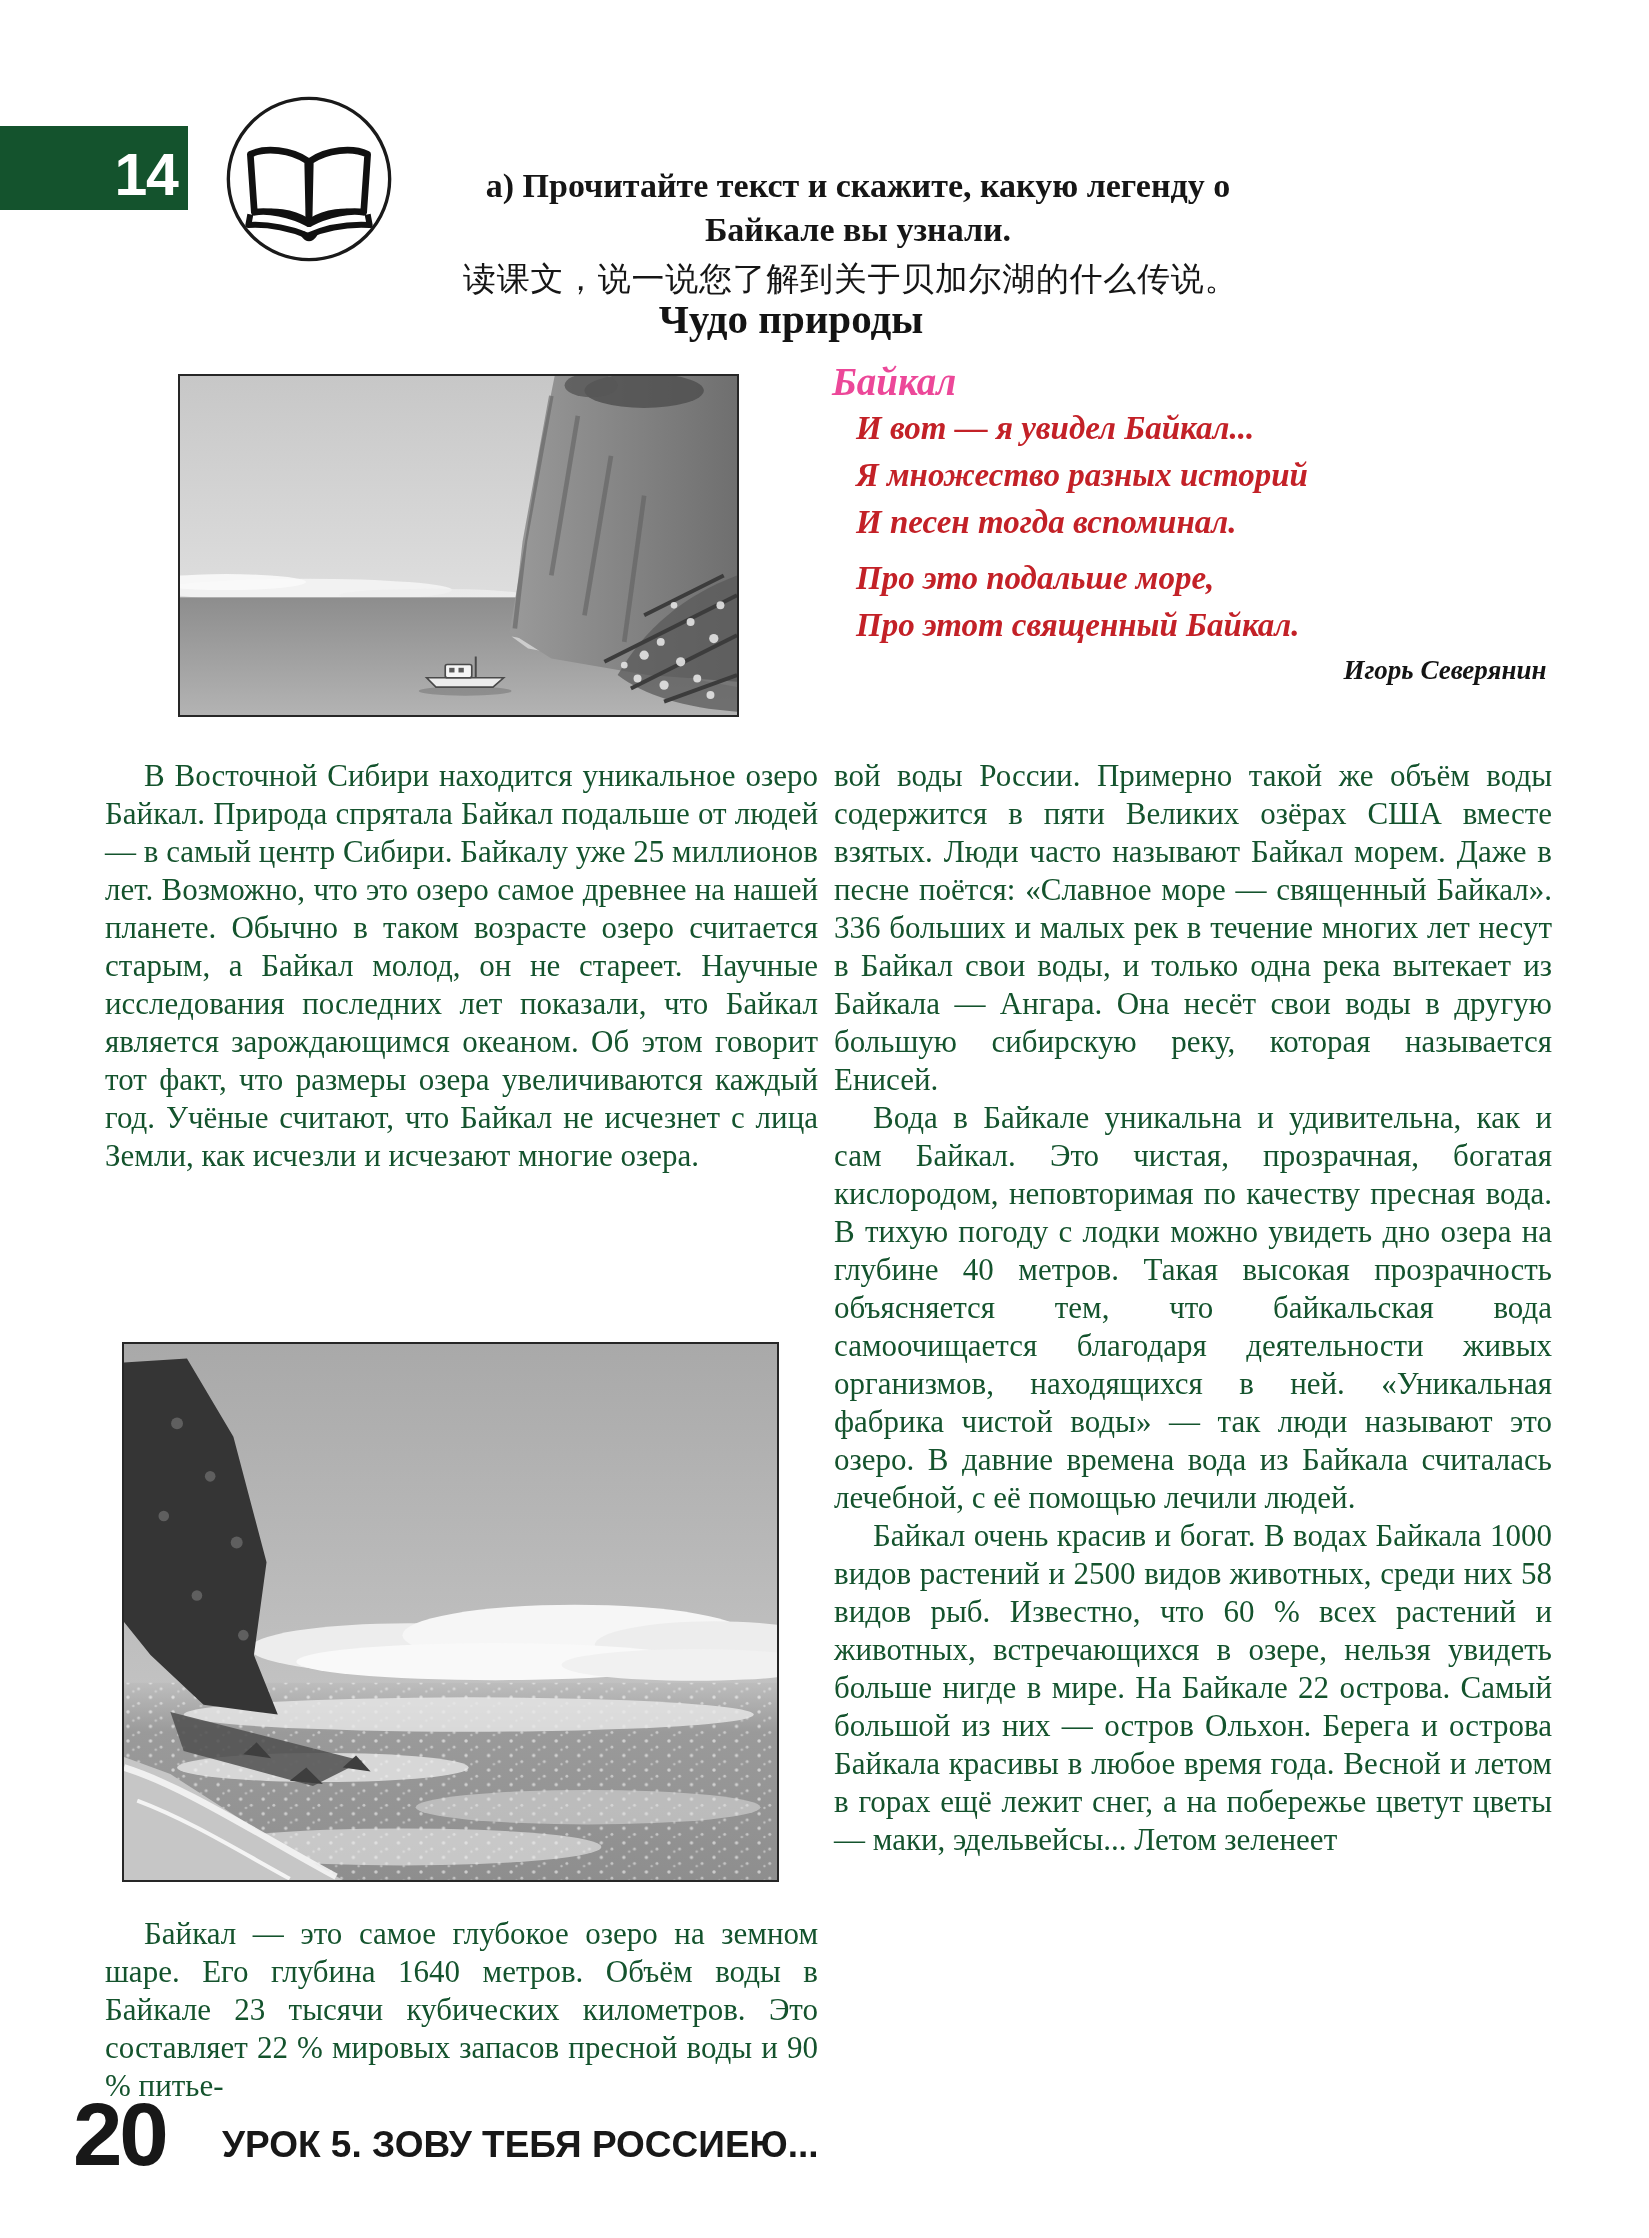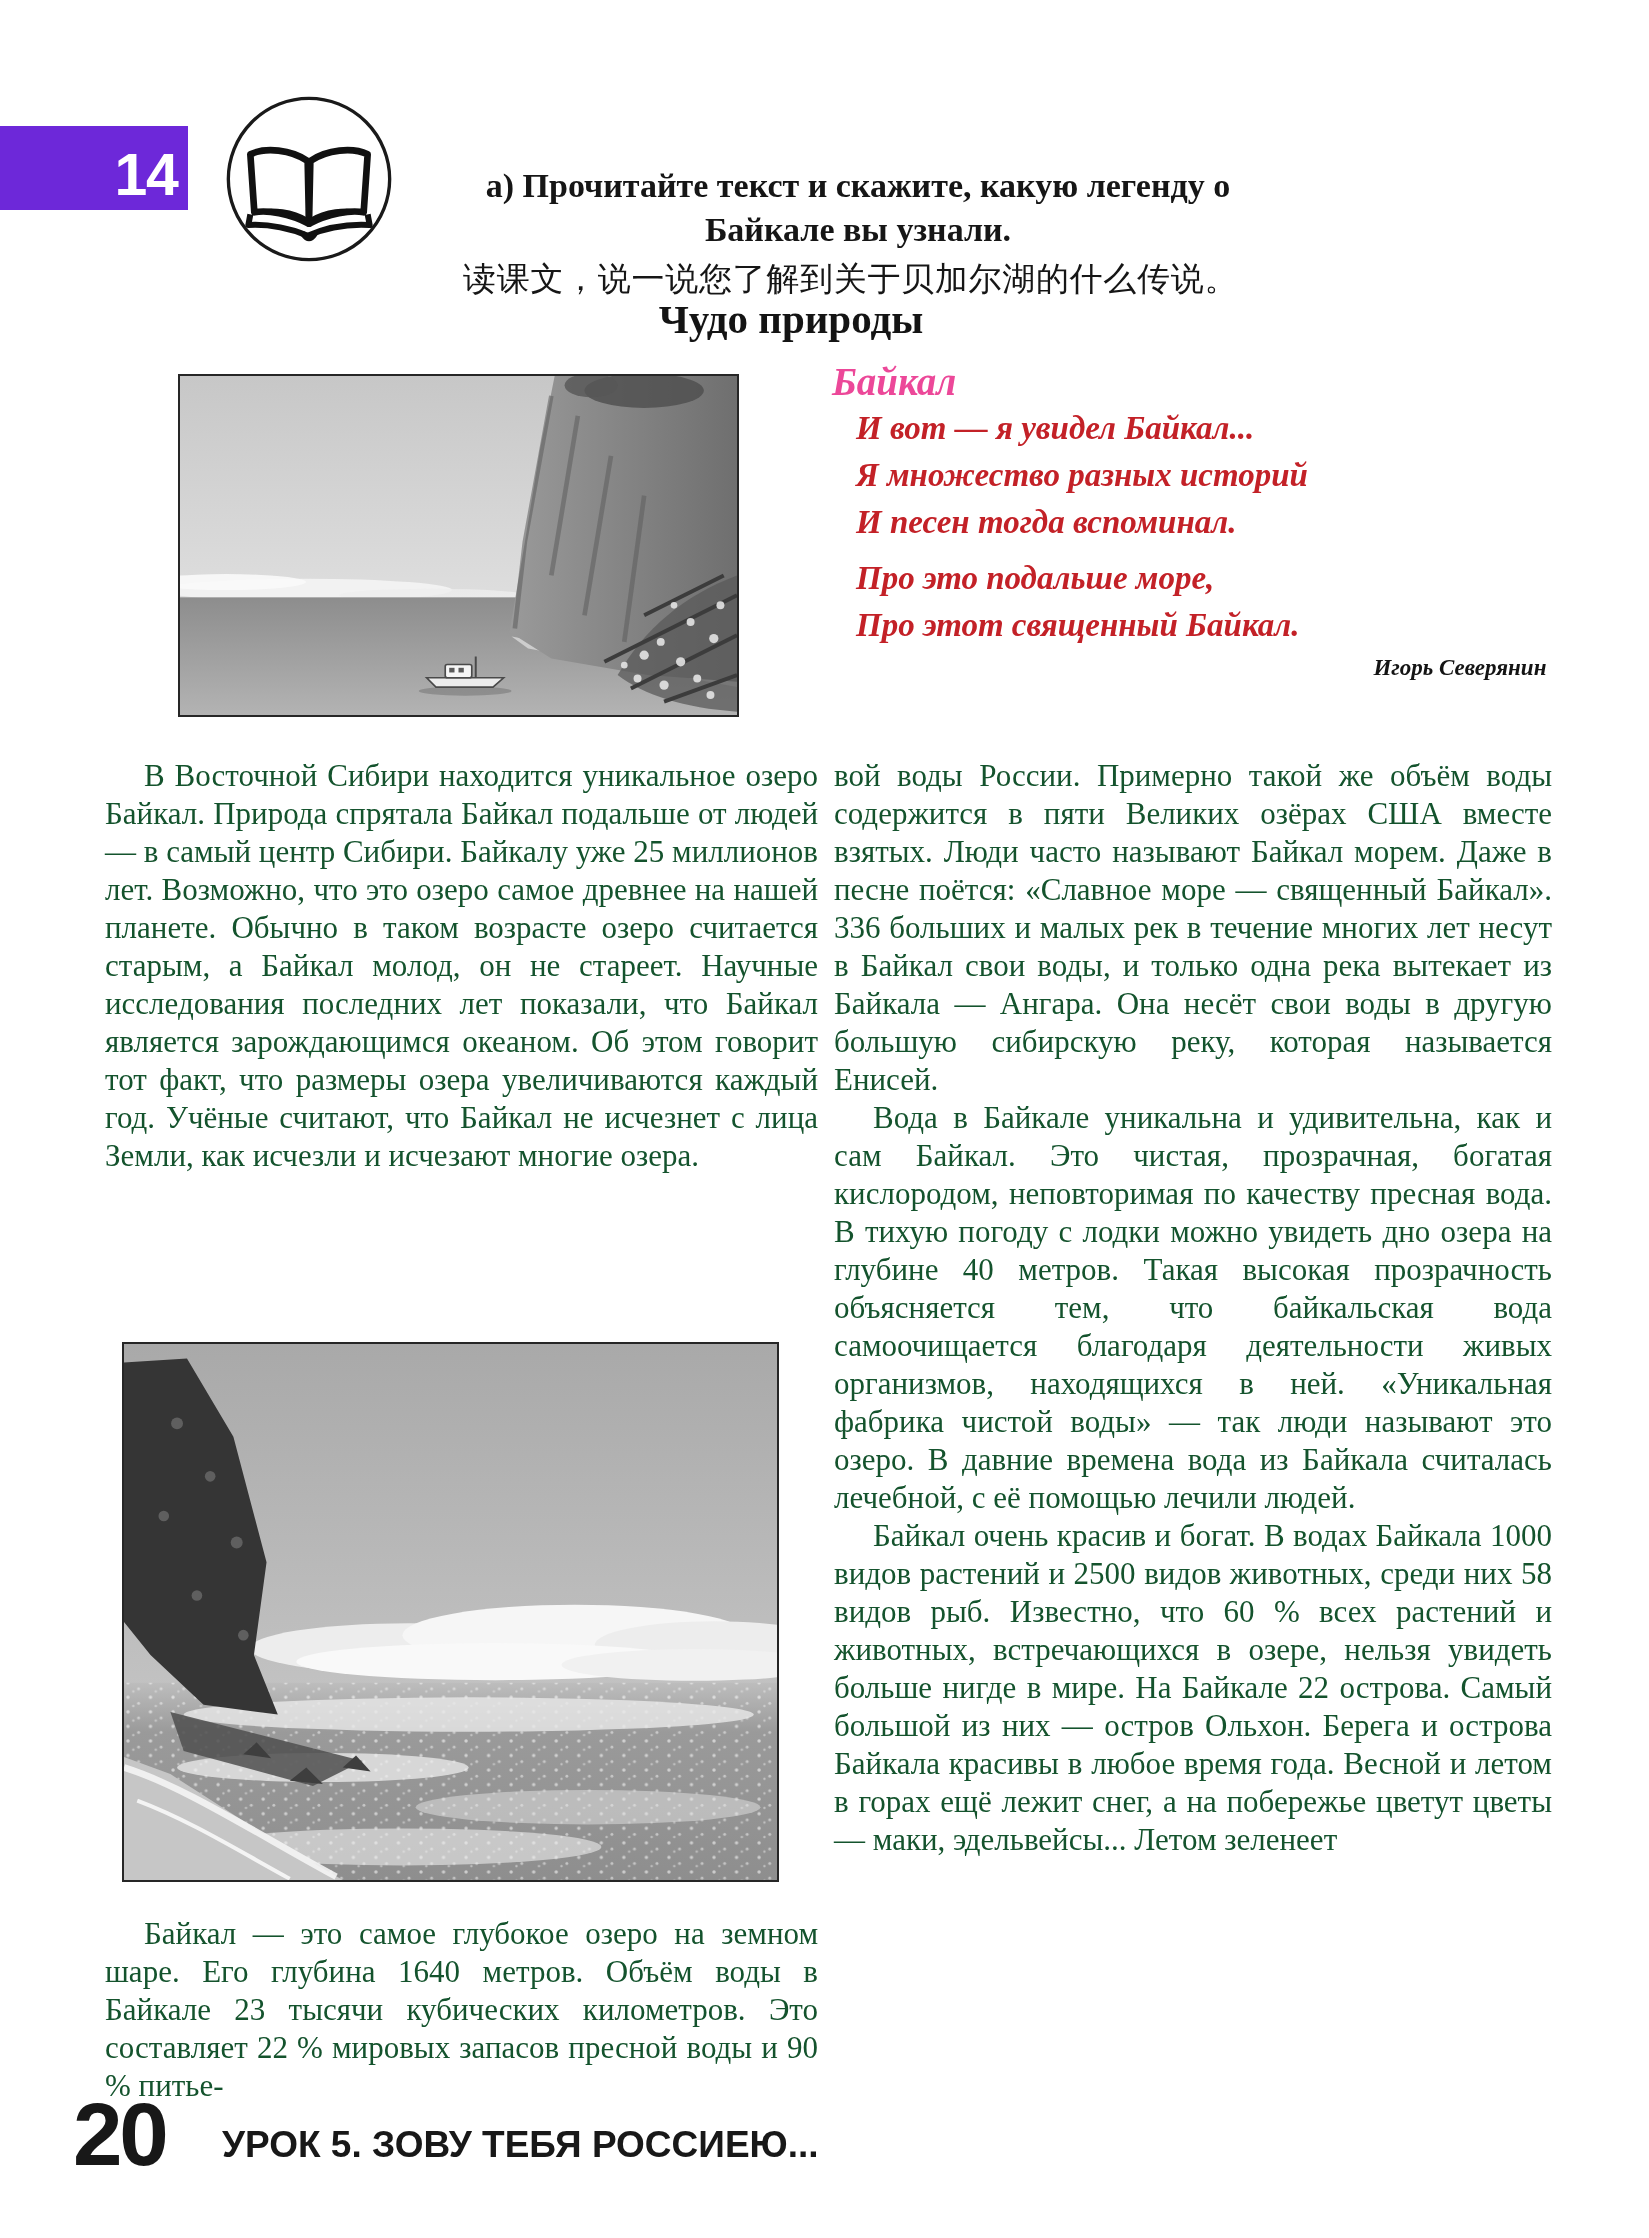--- a/index.html
+++ b/index.html
@@ -8,21 +8,21 @@
     width:1650px;height:2239px;
     background:#ffffff;
     font-family:"Liberation Serif",serif;
     color:#1c1c1c;
     overflow:hidden;
   }
 
   
   .unit-band{
     position:absolute;left:0;top:126px;width:188px;height:84px;
-    background:#6d28d9;
+    background:#14532d;
   }
   .unit-band .num{
     position:absolute;right:10.6px;bottom:5.3px;
     font-family:"Liberation Sans",sans-serif;font-weight:bold;
     font-size:59px;line-height:1;color:#ffffff;letter-spacing:-1.3px;
   }
 
   
   .book-badge{position:absolute;left:223px;top:93px;width:172px;height:172px;}
 
@@ -40,21 +40,21 @@
   .photo{position:absolute;border:2px solid #262626;box-sizing:border-box;background:#cfcfcf;}
   .photo svg{display:block;width:100%;height:100%;}
   #photo1{left:178px;top:374px;width:561px;height:343px;}
   #photo2{left:122px;top:1342px;width:657px;height:540px;}
 
   
   .poem{position:absolute;left:832px;top:358px;width:721px;font-style:italic;font-weight:bold;}
   .poem .poem-title{text-align:left;font-size:39px;color:#ec4899;line-height:47px;}
   .poem .poem-line{font-size:33px;line-height:47px;color:#c32127;padding-left:24px;white-space:nowrap;}
   .poem .stanza-gap{margin-top:9.3px;}
-  .poem .poem-author{text-align:right;font-size:23px;color:#141414;margin-top:5.3px;padding-right:6.6px;}
+  .poem .poem-author{text-align:right;font-size:27px;color:#141414;margin-top:5.3px;padding-right:6.6px;}
 
   
   .col{position:absolute;font-size:31px;line-height:38px;text-align:justify;color:#14532d;}
   .col p{margin:0;}
   .col p + p{margin-top:0;}
   .indent{text-indent:39px;}
   #col-left-1{left:105px;top:757px;width:713px;}
   #col-left-2{left:105px;top:1915px;width:713px;}
   #col-right{left:834px;top:757px;width:718px;}
 

